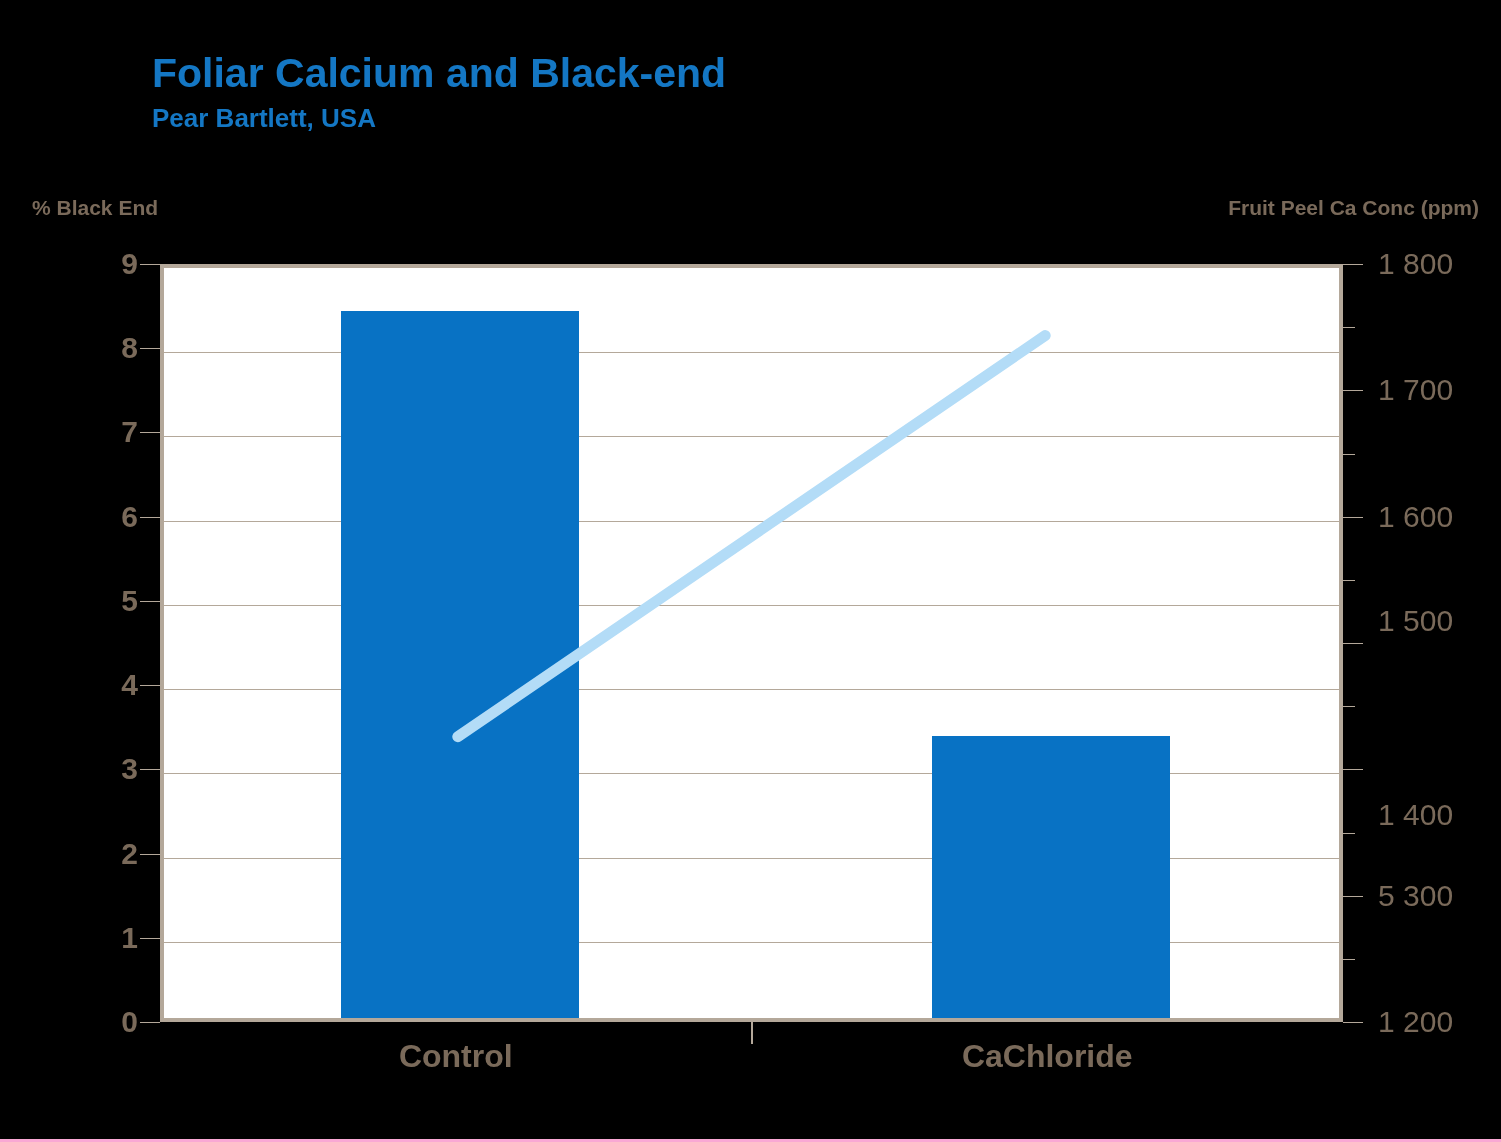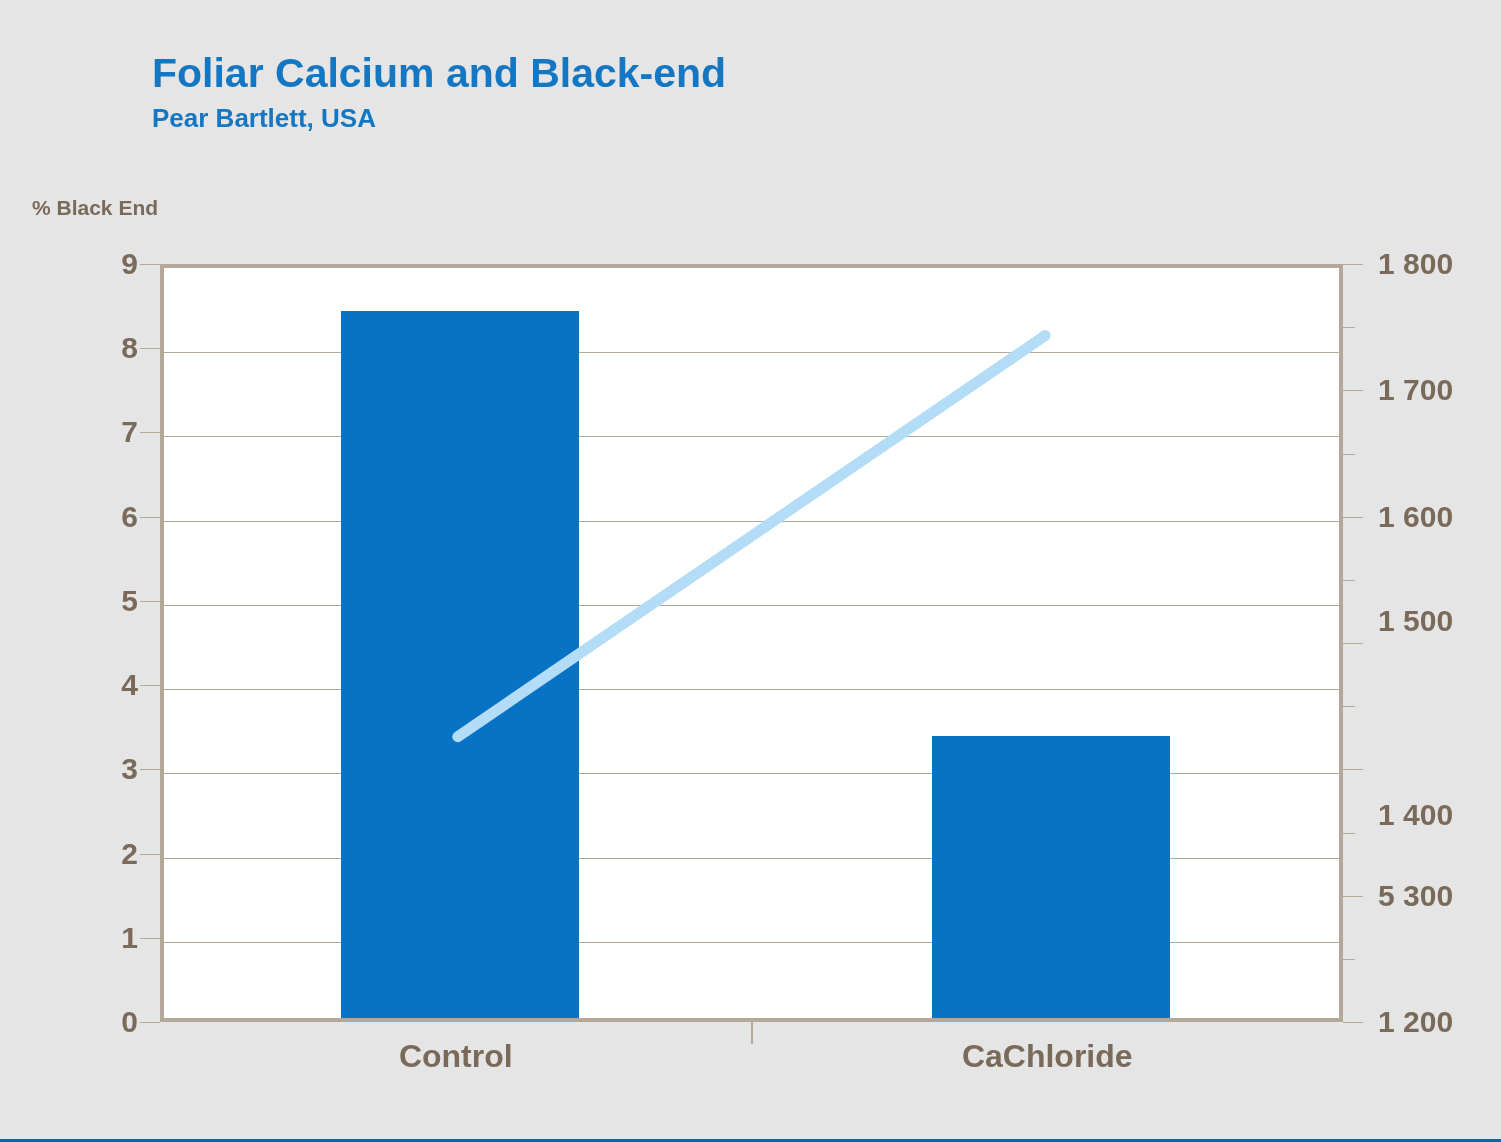--- a/index.html
+++ b/index.html
@@ -7,23 +7,23 @@
     padding: 0;
     background: #ffffff;
   }
   body {
     font-family: "Liberation Sans", sans-serif;
   }
   #slide {
     position: relative;
     width: 1501px;
     height: 1142px;
-    background: #e5e5e5;
+    background: #000000;
     overflow: hidden;
-    border-bottom: 3px solid #0369a1;
+    border-bottom: 3px solid #f9a8d4;
     box-sizing: border-box;
   }
 
   
   #title-block {
     position: absolute;
     left: 152px;
     top: 52px;
   }
   #chart-title {
@@ -109,21 +109,21 @@
     position: absolute;
     left: 60px;
     top: 264px;
     width: 78px;
     height: 758px;
   }
   .tick-right {
     position: absolute;
     left: 0;
     font-size: 30px;
-    font-weight: bold;
+    font-weight: normal;
     color: #7A6A5A;
     text-align: left;
     transform: translateY(-50%);
     white-space: nowrap;
   }
   #right-ticks {
     position: absolute;
     left: 1378px;
     top: 264px;
     width: 120px;
@@ -186,20 +186,21 @@
 <body>
 
 <div id="slide">
 
   <div id="title-block">
     <div id="chart-title">Foliar Calcium and Black-end</div>
     <div id="chart-subtitle">Pear  Bartlett, USA</div>
   </div>
 
   <div class="axis-title" id="left-axis-title">% Black End</div>
+  <div class="axis-title" id="right-axis-title">Fruit Peel Ca Conc (ppm)</div>
 
   <div id="plot">
     <div id="gridlines">
         <div class="gridline" style="top: 673.778px;"></div>
         <div class="gridline" style="top: 589.556px;"></div>
         <div class="gridline" style="top: 505.333px;"></div>
         <div class="gridline" style="top: 421.111px;"></div>
         <div class="gridline" style="top: 336.889px;"></div>
         <div class="gridline" style="top: 252.667px;"></div>
         <div class="gridline" style="top: 168.444px;"></div>

